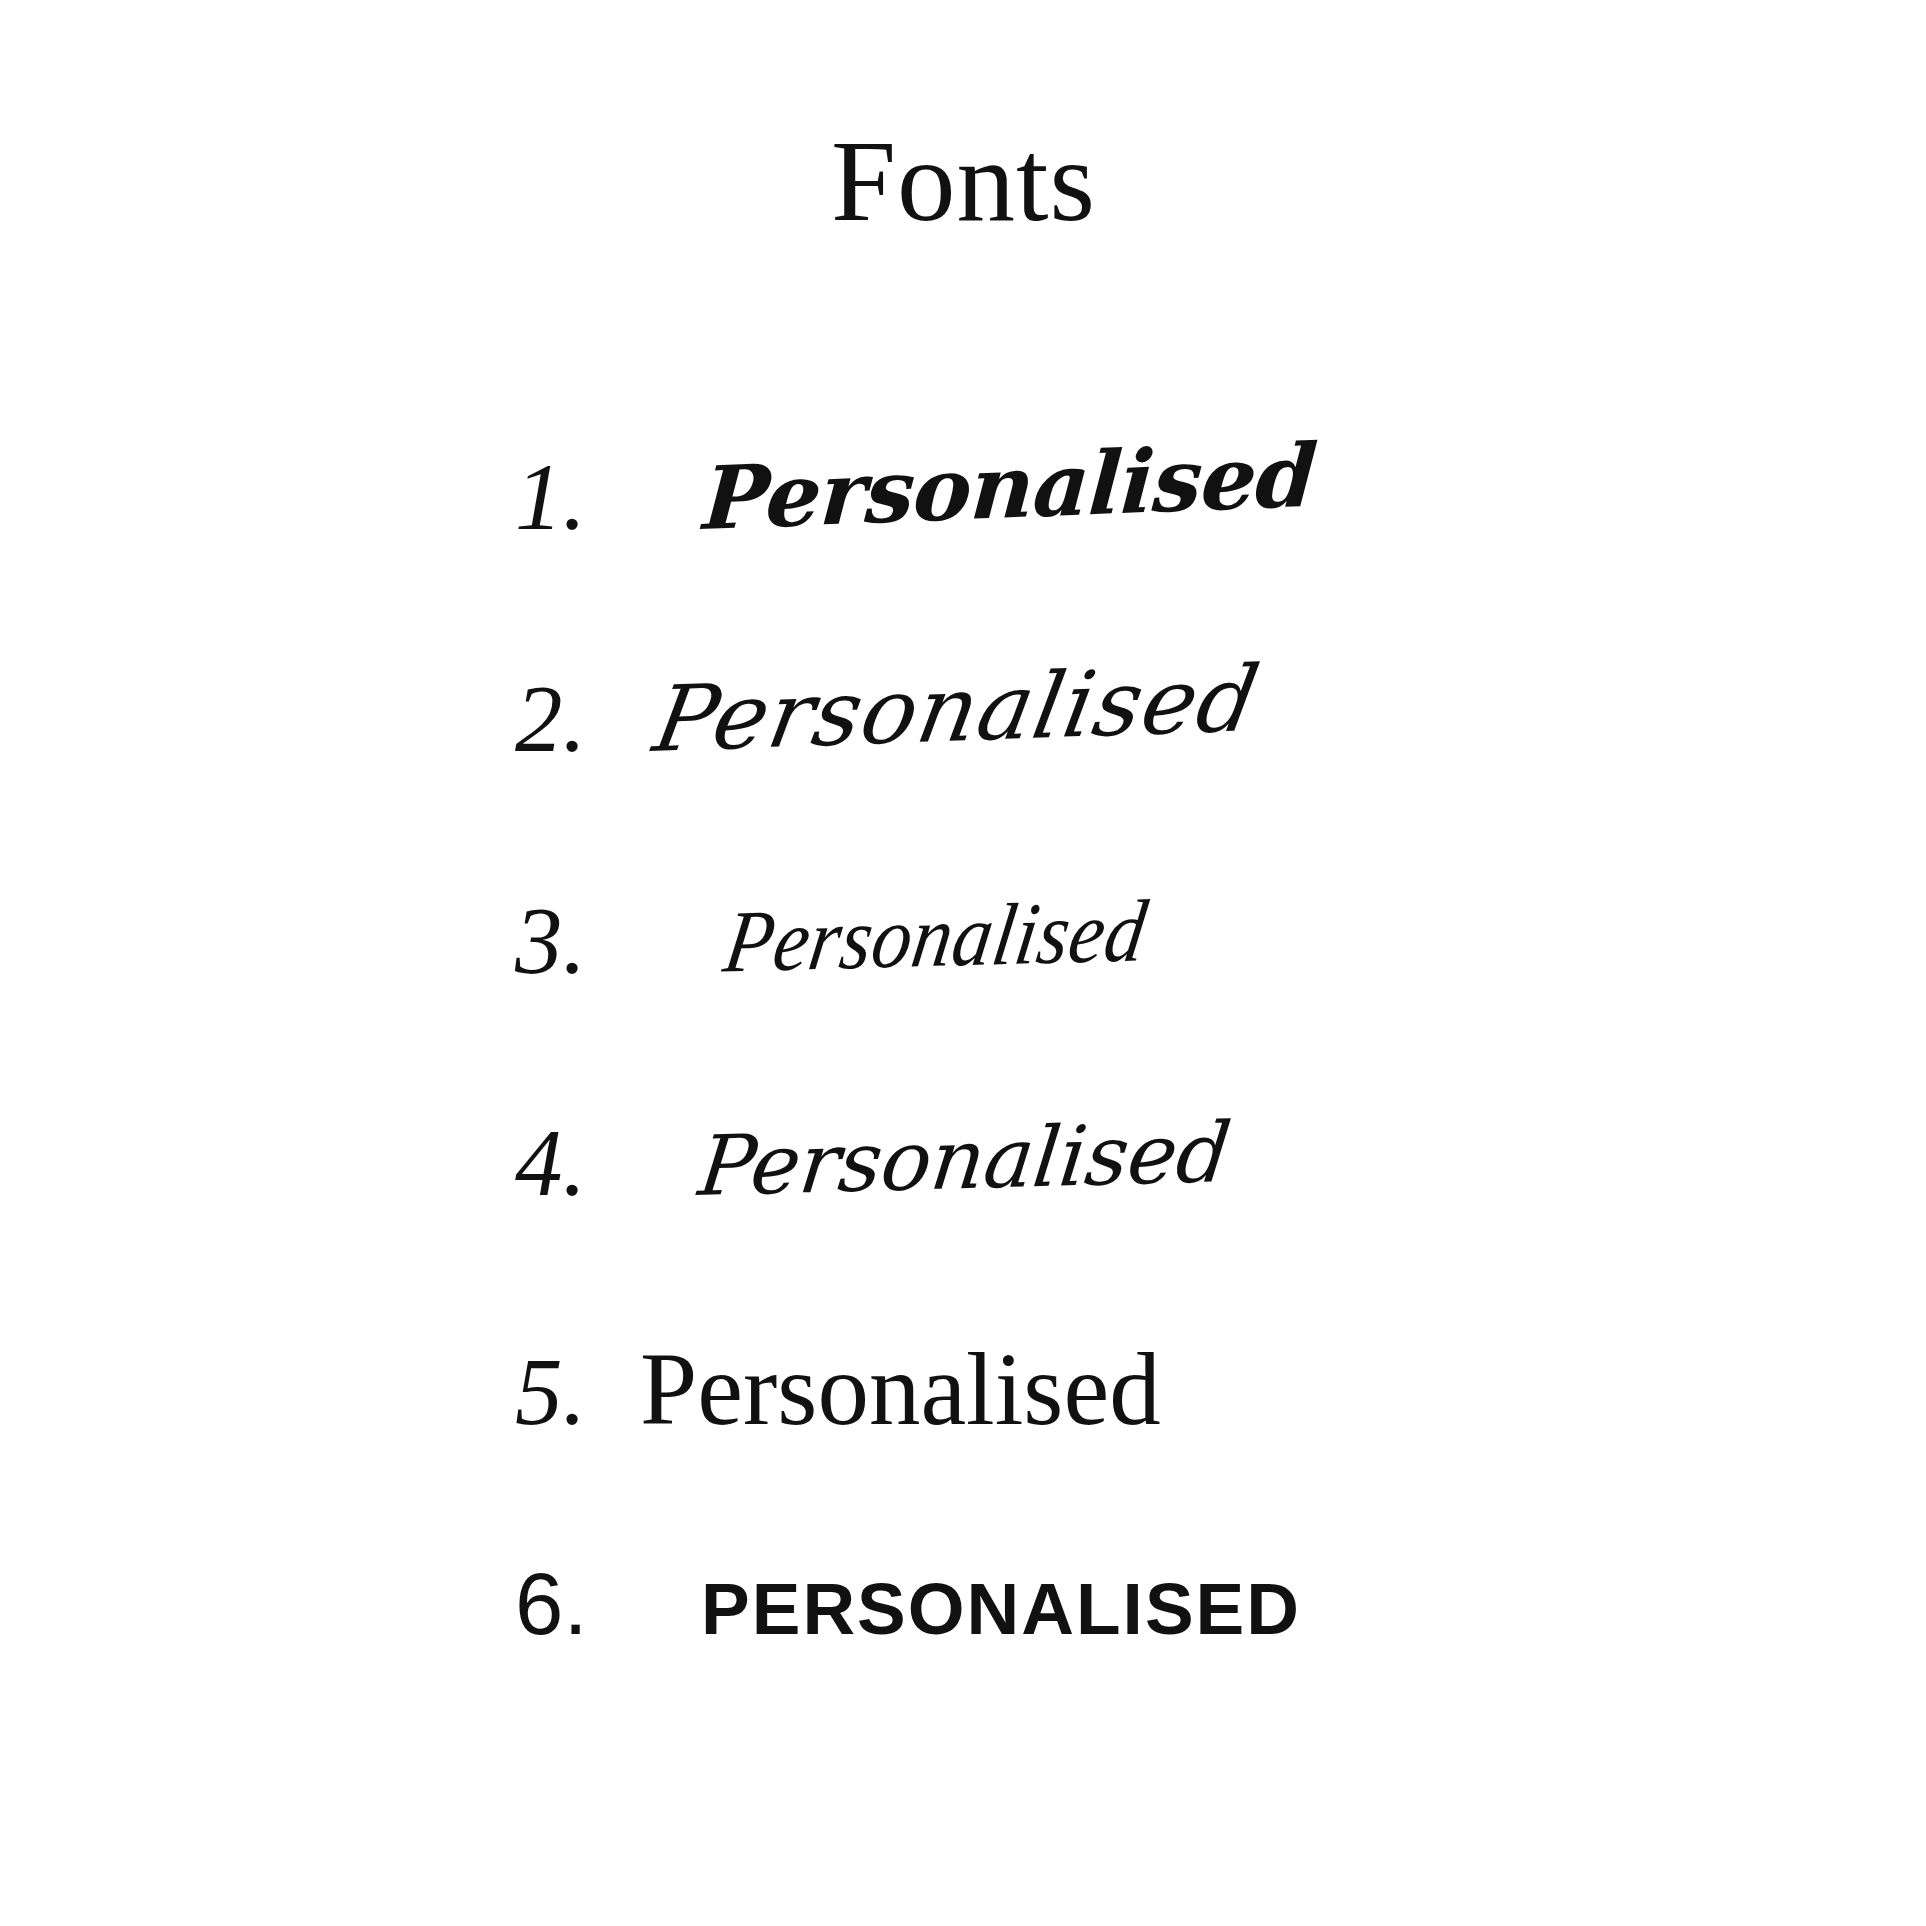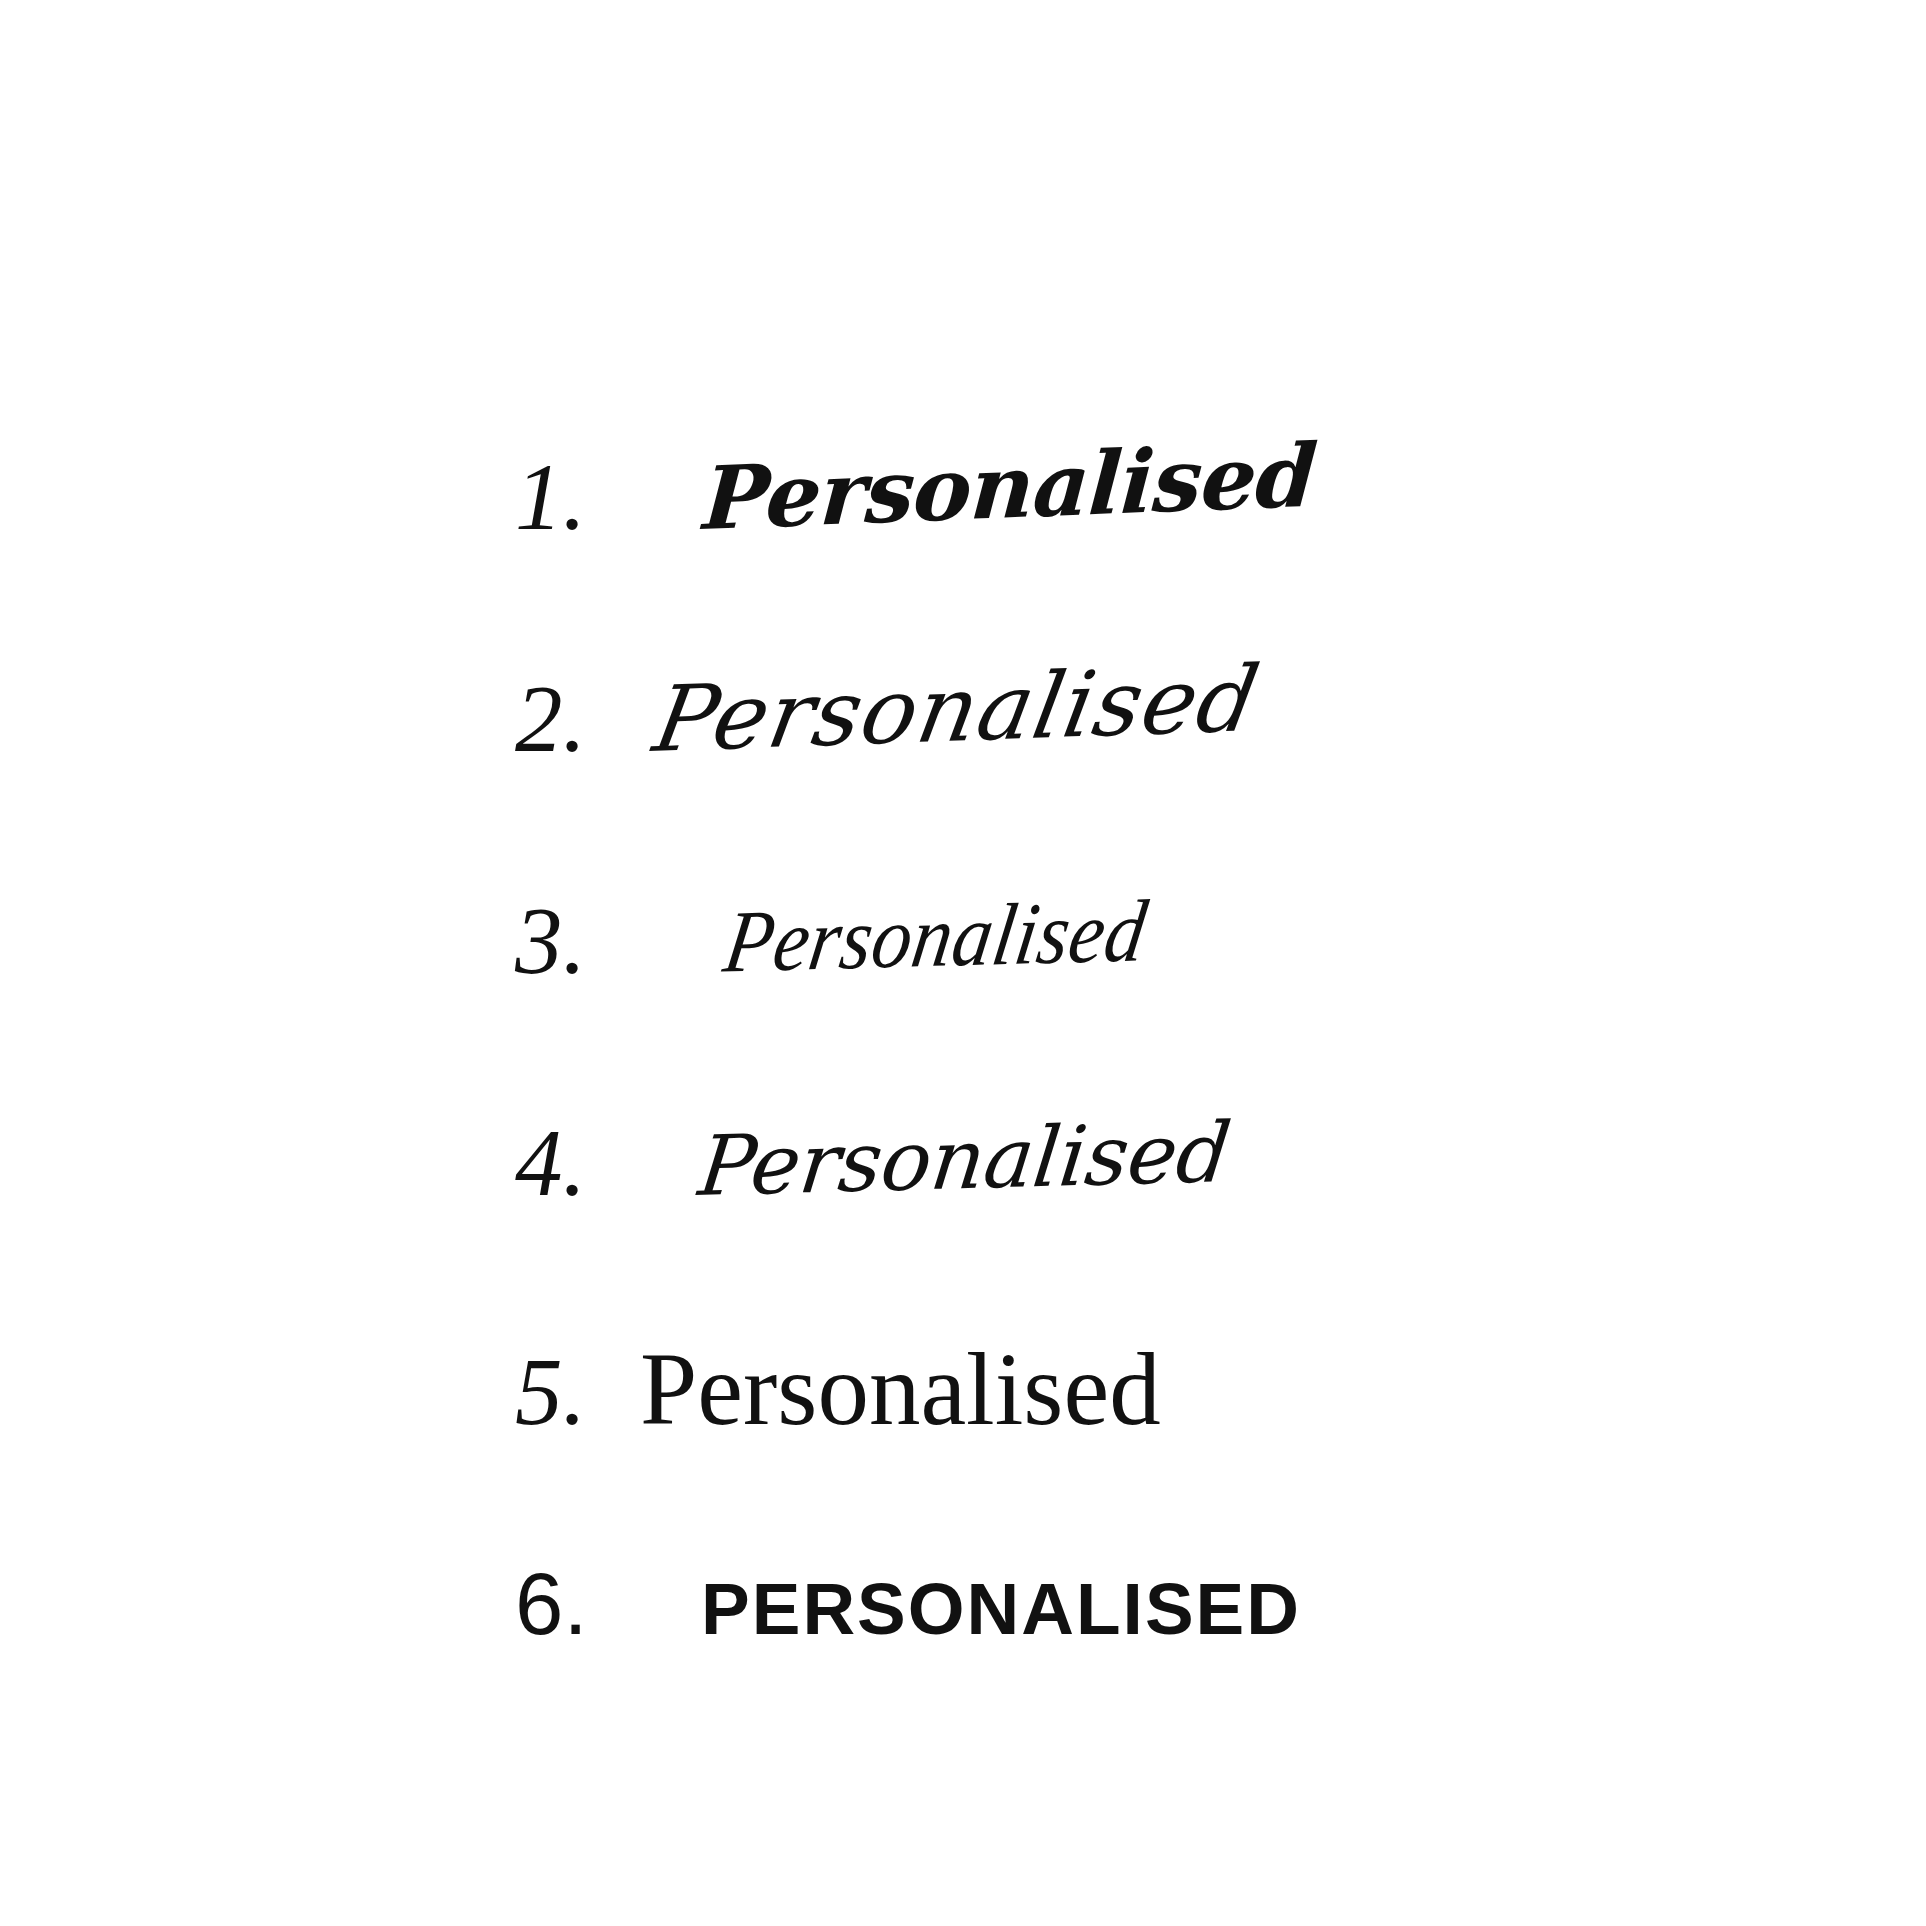--- a/index.html
+++ b/index.html
@@ -132,20 +132,21 @@
     font-family: "Liberation Sans", sans-serif;
     font-style: normal;
     font-size: 87px;
   }
 </style>
 </head>
 <body>
 
 <div class="page">
 
+  <div class="page-title">Fonts</div>
 
   <div class="font-list">
 
     <div class="font-row">
       <span class="row-number">1.</span>
       <span class="sample s1">Personalised</span>
     </div>
 
     <div class="font-row">
       <span class="row-number">2.</span>

